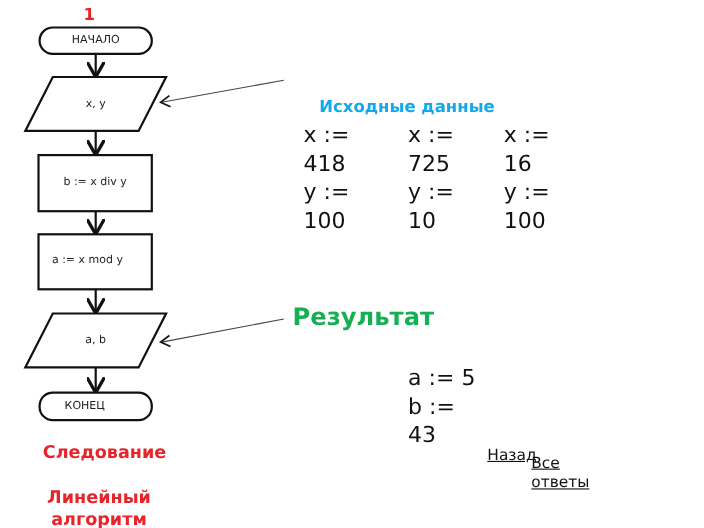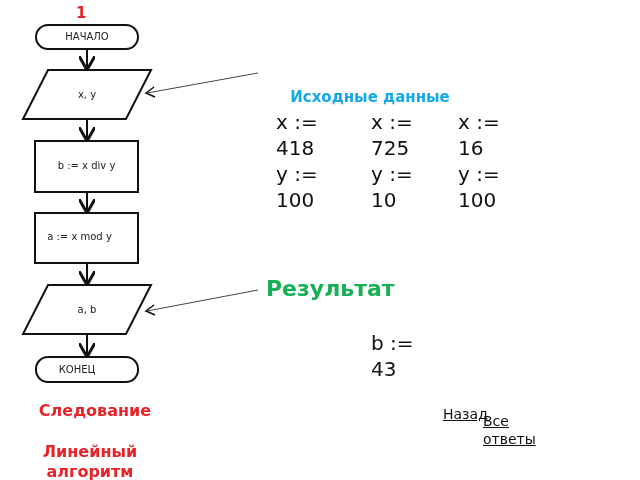--- a/index.html
+++ b/index.html
@@ -75,20 +75,21 @@
 <div class="abs col" style="left:458px;top:109px;">
   <div>x :=</div>
   <div>16</div>
   <div>y :=</div>
   <div>100</div>
 </div>
 
 <div class="abs heading h-result">Результат</div>
 
 <div class="abs res">
+  <div>a := 5</div>
   <div>b :=</div>
   <div>43</div>
 </div>
 
 <div class="abs red" style="left:20px;top:401px;width:150px;text-align:center;">Следование</div>
 <div class="abs red" style="left:20px;top:442px;width:140px;">Линейный алгоритм</div>
 
 <div class="abs link" style="left:443px;top:405px;">Назад</div>
 <div class="abs link" style="left:443px;top:412px;width:70px;margin-left:40px;">Все ответы</div>
 

